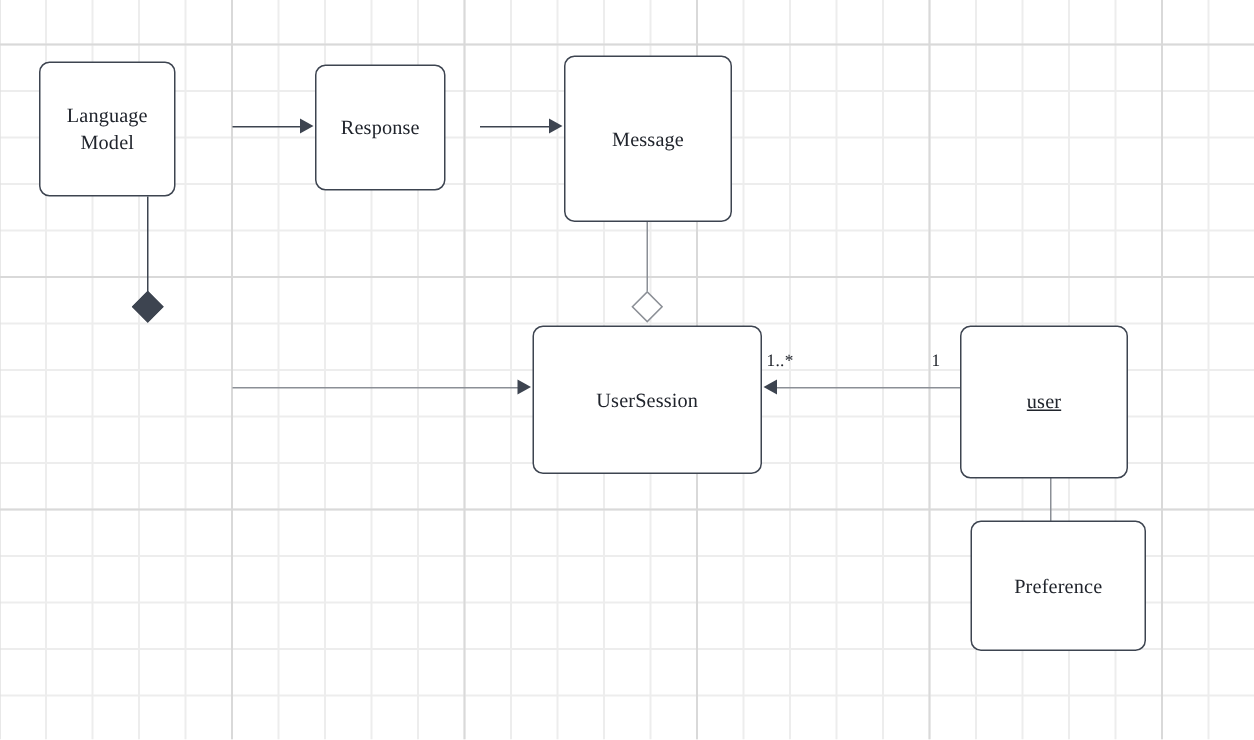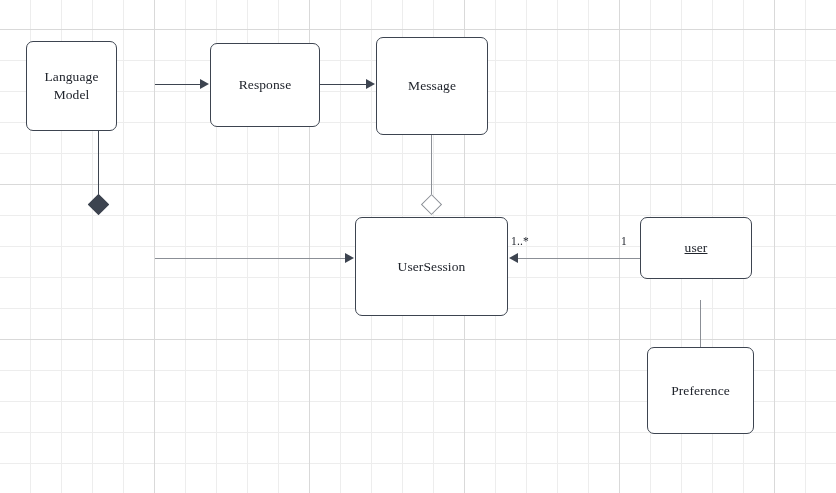--- a/index.html
+++ b/index.html
@@ -124,24 +124,24 @@
   <div class="mult-label" style="left:511px; top:235px;">1..*</div>
   <div class="mult-label" style="left:621px; top:235px;">1</div>
 
   <div class="node" style="left:26px; top:41px; width:91px; height:90px;text-align:center;">
     <span>
       <span>Language</span><br>
       <span>Model</span>
     </span>
   </div>
 
-  <div class="node" style="left:210px; top:43px; width:110px; height:84px;">Response</div>
+  <div class="node" style="left:210px; top:43px; width:87px; height:84px;">Response</div>
 
-  <div class="node" style="left:376px; top:37px; width:112px; height:98px;">Message</div>
+  <div class="node" style="left:376px; top:37px; width:112px; height:111px;">Message</div>
 
 
   <div class="node" style="left:355px; top:217px; width:153px; height:99px;">UserSession</div>
 
-  <div class="node" style="left:640px; top:217px; width:112px; height:62px;text-decoration:underline;">user</div>
+  <div class="node" style="left:640px; top:217px; width:112px; height:102px;text-decoration:underline;">user</div>
 
-  <div class="node" style="left:647px; top:347px; width:107px; height:87px;">Preference</div>
+  <div class="node" style="left:647px; top:347px; width:117px; height:87px;">Preference</div>
 
 </div>
 
 </body></html>

